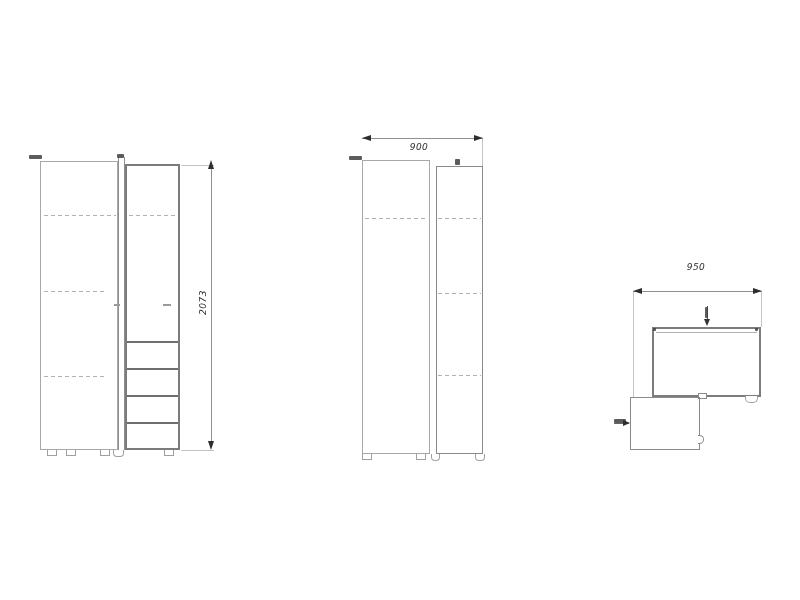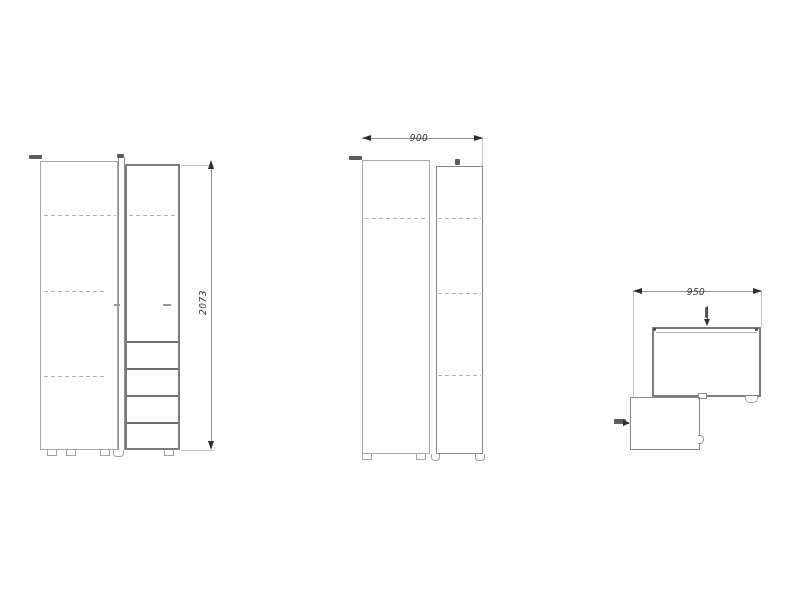--- a/index.html
+++ b/index.html
@@ -71,21 +71,21 @@
     <div class="arr up" style="left:208px;top:160px"></div>
     <div class="arr down" style="left:208px;top:441px"></div>
     <div class="dimtext rot" style="left:187px;top:297px;width:32px;height:11px">2073</div>
   </div>
 
   <div class="view">
 
     <div class="hl" style="left:362px;top:138px;width:121px"></div>
     <div class="arr left" style="left:362px;top:135px"></div>
     <div class="arr right" style="left:474px;top:135px"></div>
-    <div class="dimtext" style="left:405px;top:133px;width:28px">900</div>
+    <div class="dimtext" style="left:405px;top:142px;width:28px">900</div>
     <div class="vl thin" style="left:482px;top:139px;height:28px"></div>
 
     <div class="rect" style="left:362px;top:160px;width:68px;height:294px"></div>
     <div class="rect mid" style="left:436px;top:166px;width:47px;height:288px"></div>
 
     <div class="smudge" style="left:349px;top:156px;width:13px;height:4px"></div>
     <div class="smudge" style="left:455px;top:159px;width:5px;height:6px"></div>
 
     <div class="dash" style="left:365px;top:218px;width:62px"></div>
     <div class="dash" style="left:438px;top:218px;width:43px"></div>
@@ -96,21 +96,21 @@
     <div class="foot" style="left:416px;top:454px;width:10px;height:6px"></div>
     <div class="foot r" style="left:431px;top:454px;width:9px;height:7px"></div>
     <div class="foot r" style="left:475px;top:454px;width:10px;height:7px"></div>
   </div>
 
   <div class="view">
 
     <div class="hl" style="left:633px;top:291px;width:129px"></div>
     <div class="arr left" style="left:633px;top:288px"></div>
     <div class="arr right" style="left:753px;top:288px"></div>
-    <div class="dimtext" style="left:681px;top:287px;width:30px">950</div>
+    <div class="dimtext" style="left:681px;top:262px;width:30px">950</div>
     <div class="vl thin" style="left:633px;top:292px;height:105px"></div>
     <div class="vl thin" style="left:761px;top:292px;height:35px"></div>
 
     <div class="rect dark" style="left:652px;top:327px;width:109px;height:70px"></div>
     <div class="hl" style="left:656px;top:332px;width:101px;background:#b0b0b0"></div>
     <div class="smudge" style="left:653px;top:328px;width:3px;height:3px"></div>
     <div class="smudge" style="left:755px;top:328px;width:3px;height:3px"></div>
 
     <div class="vl" style="left:707px;top:306px;height:18px;background:#555"></div>
     <div class="smudge" style="left:705px;top:307px;width:3px;height:11px"></div>

